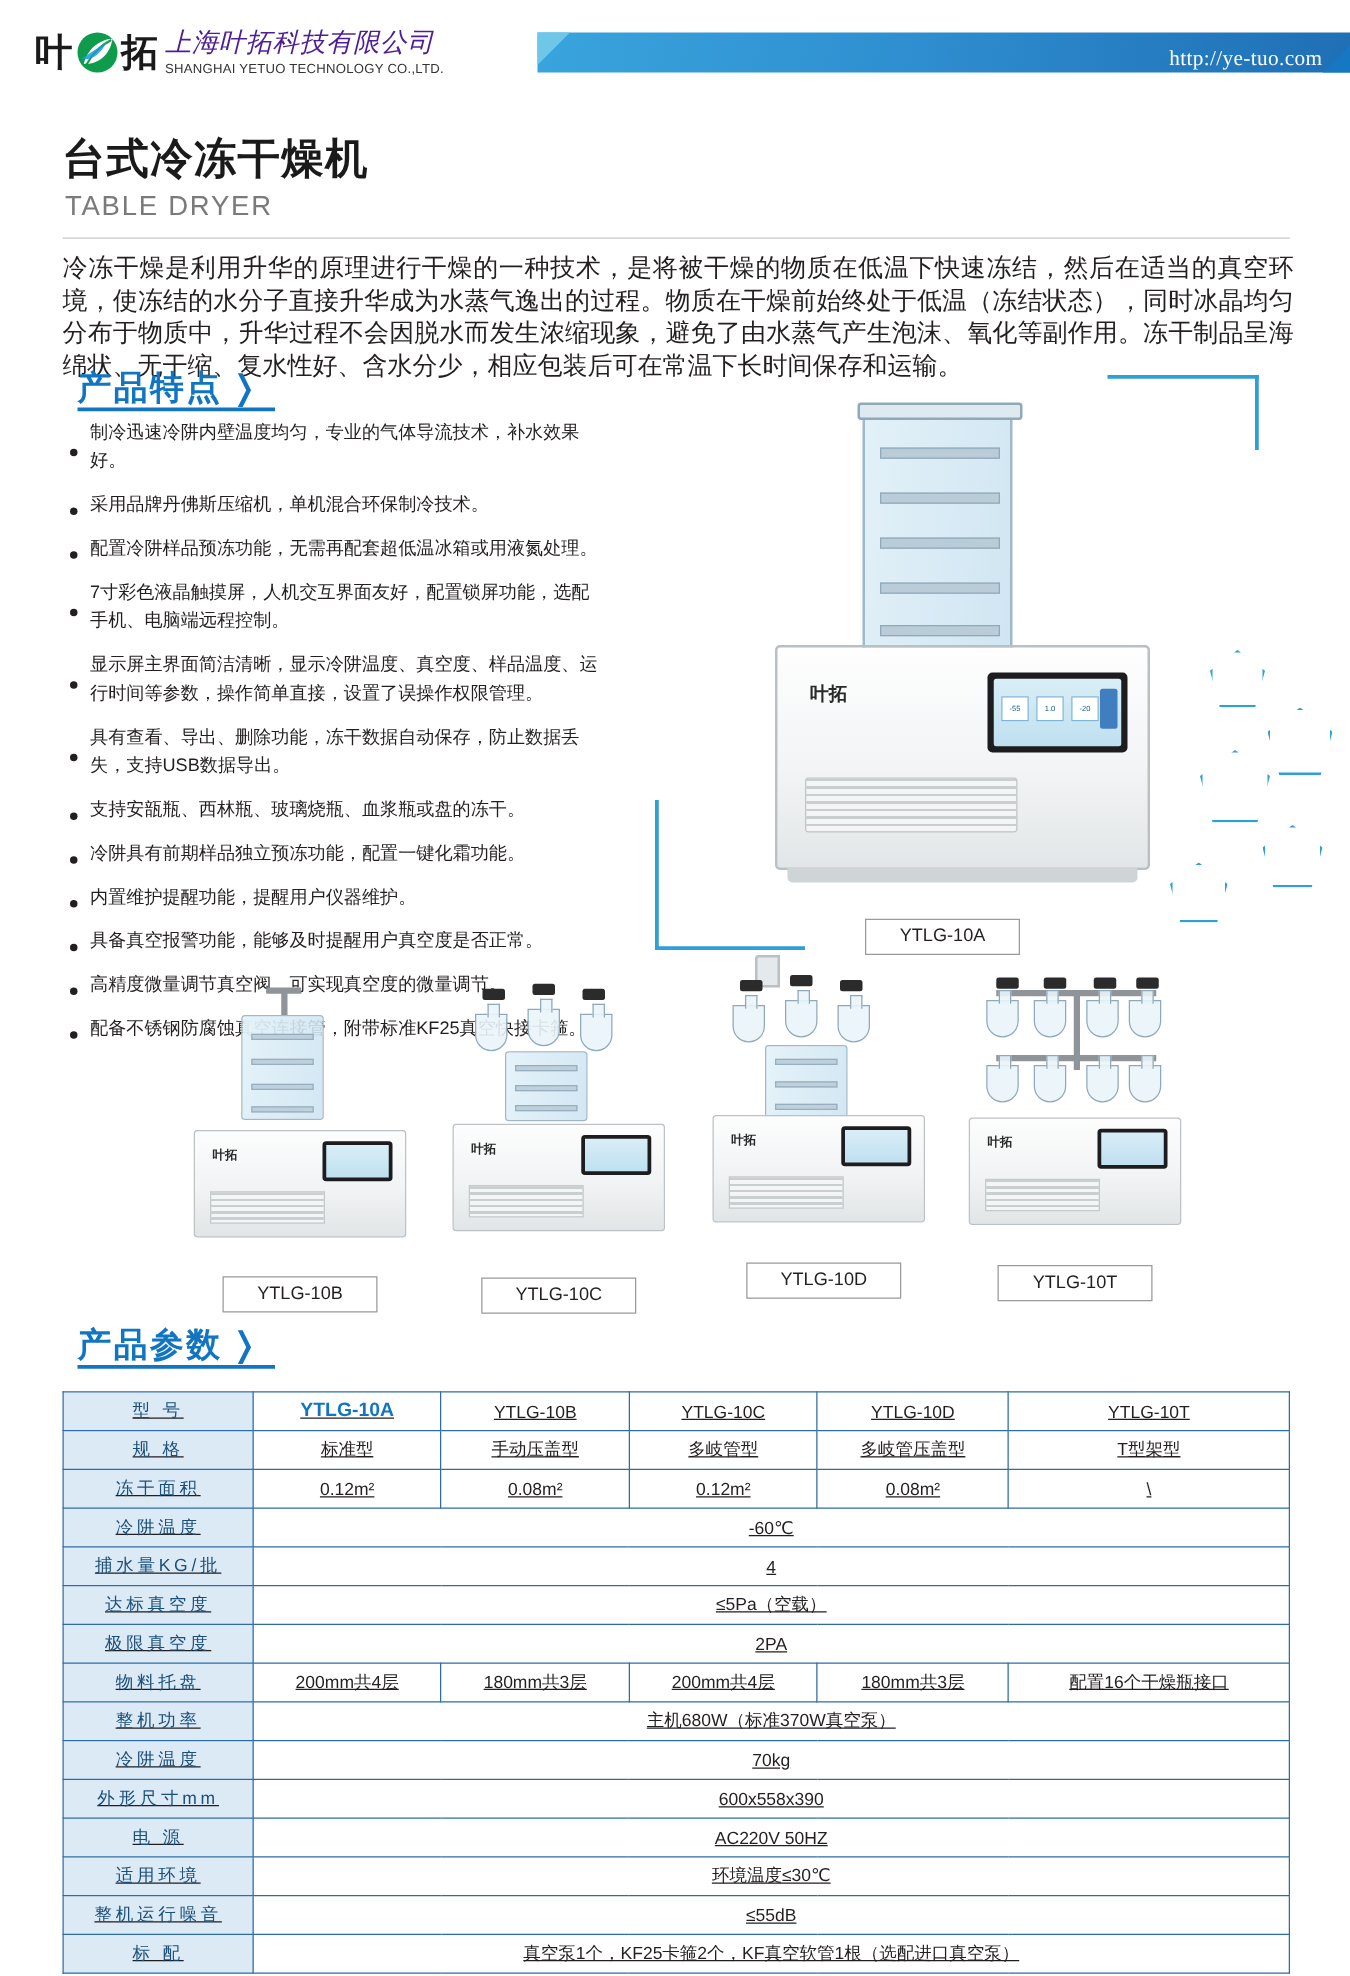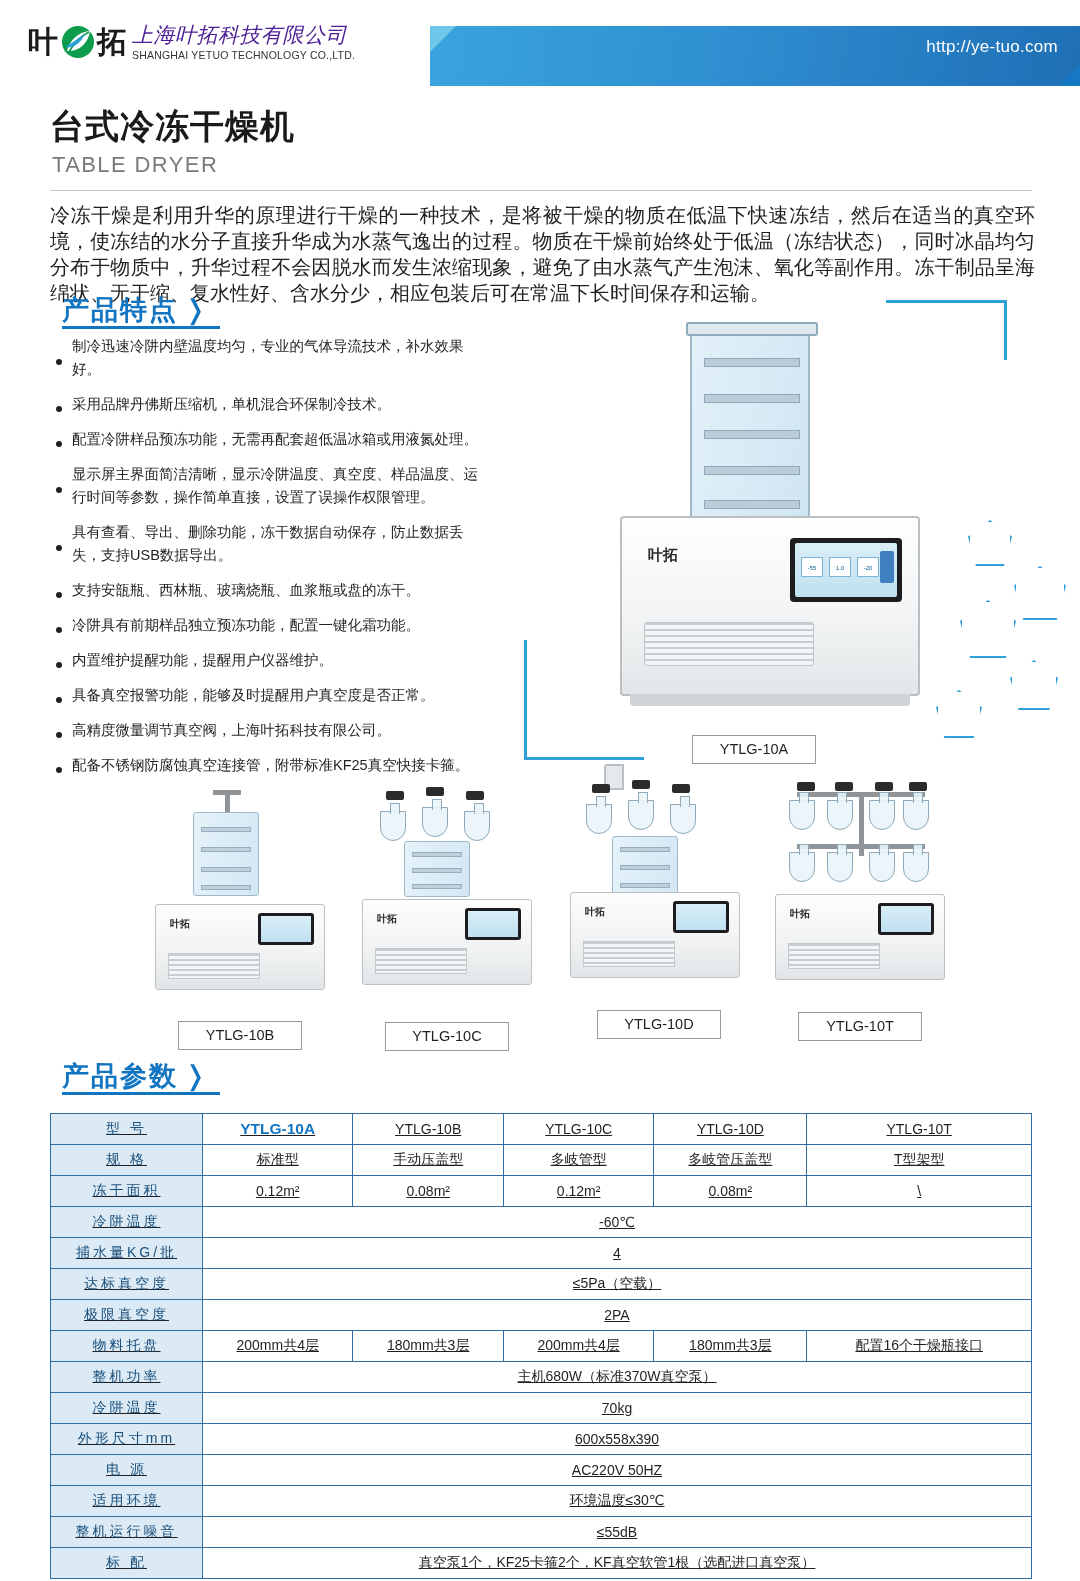--- a/index.html
+++ b/index.html
@@ -56,22 +56,23 @@
   .logo-text .en {
     font-size: 10.5px;
     color: #333;
     letter-spacing: 0.2px;
     margin-top: 2px;
     text-align: right;
   }
   .header-bar {
     position: absolute;
     left: 430px; top: 26px;
-    width: 650px; height: 60px;
+    width: 650px; height: 32px;
     background: linear-gradient(100deg, #39a4dd 0%, #2f8fd0 45%, #1f6fb5 100%);
+    font-family: Liberation Serif, serif;
   }
   .header-bar .url {
     position: absolute;
     right: 22px; top: 11px;
     color: #ffffff;
     font-size: 17px;
     letter-spacing: 0.3px;
   }
   .corner-tri {
     position: absolute;
@@ -437,20 +438,24 @@
   <div class="feat">
       <div class="dot"></div>
       <div class="txt">采用品牌丹佛斯压缩机，单机混合环保制冷技术。</div>
     </div>
   <div class="feat">
       <div class="dot"></div>
       <div class="txt">配置冷阱样品预冻功能，无需再配套超低温冰箱或用液氮处理。</div>
     </div>
   <div class="feat">
       <div class="dot"></div>
+      <div class="txt">7寸彩色液晶触摸屏，人机交互界面友好，配置锁屏功能，选配手机、电脑端远程控制。</div>
+    </div>
+  <div class="feat">
+      <div class="dot"></div>
       <div class="txt">显示屏主界面简洁清晰，显示冷阱温度、真空度、样品温度、运行时间等参数，操作简单直接，设置了误操作权限管理。</div>
     </div>
   <div class="feat">
       <div class="dot"></div>
       <div class="txt">具有查看、导出、删除功能，冻干数据自动保存，防止数据丢失，支持USB数据导出。</div>
     </div>
   <div class="feat">
       <div class="dot"></div>
       <div class="txt">支持安瓿瓶、西林瓶、玻璃烧瓶、血浆瓶或盘的冻干。</div>
     </div>
@@ -461,21 +466,21 @@
   <div class="feat">
       <div class="dot"></div>
       <div class="txt">内置维护提醒功能，提醒用户仪器维护。</div>
     </div>
   <div class="feat">
       <div class="dot"></div>
       <div class="txt">具备真空报警功能，能够及时提醒用户真空度是否正常。</div>
     </div>
   <div class="feat">
       <div class="dot"></div>
-      <div class="txt">高精度微量调节真空阀，上海叶拓科技有限公司。</div>
+      <div class="txt">高精度微量调节真空阀，可实现真空度的微量调节。</div>
     </div>
   <div class="feat">
       <div class="dot"></div>
       <div class="txt">配备不锈钢防腐蚀真空连接管，附带标准KF25真空快接卡箍。</div>
     </div>
 </div>
 
 <div class="deco-l-v" style="left:1004px; top:300px; width:3px; height:60px;"></div>
 <div class="deco-l-v" style="left:886px; top:300px; width:121px; height:3px;"></div>
 <div class="deco-l-v" style="left:524px; top:640px; width:3px; height:120px;"></div>

